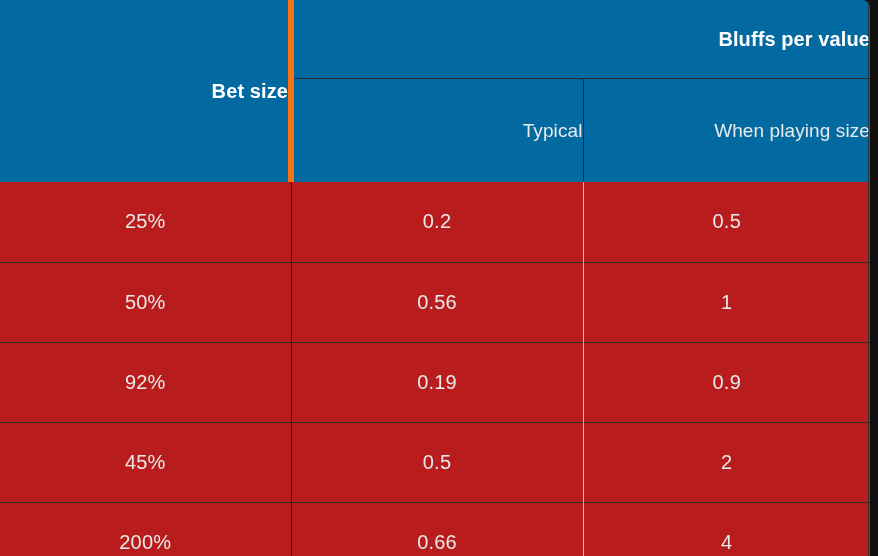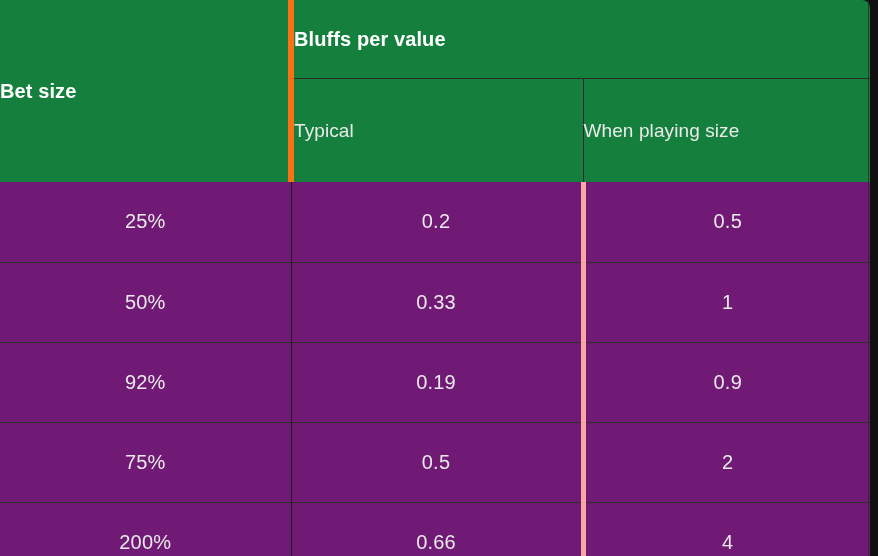--- a/index.html
+++ b/index.html
@@ -41,26 +41,26 @@
     width: 870px;
     border-spacing: 0;
   }
 
   col.c-bet   { width: 291px; }
   col.c-typ   { width: 292px; }
   col.c-board { width: 287px; }
 
   
   thead th {
-    background: #15803d;
+    background: #0369a1;
     color: #ffffff;
     font-weight: bold;
     padding: 0;
     margin: 12px;
-    text-align: left;
+    text-align: right;
     vertical-align: middle;
   }
 
   th.h-betsize {
     font-size: 20px;
     height: 158px;
     border-right: 6px solid #f97316;
     letter-spacing: 0.1px;
   }
 
@@ -82,37 +82,37 @@
   th.h-sub.with-left-border {
     border-left: 1px solid #2a2a2a;
   }
 
   
   tbody tr {
     height: 80px;
   }
 
   tbody td {
-    background: #701a75;
+    background: #b91c1c;
     color: #e9e9e9;
     font-size: 20px;
     font-weight: normal;
     text-align: center;
     vertical-align: middle;
     padding: 0;
     border-top: 1px solid #2e2e2e;
     letter-spacing: 0.2px;
   }
 
   tbody td.col-bet {
     border-right: 1px solid #1c1c1c;
   }
 
   tbody td.col-typ {
-    border-right: 5px solid #fca5a5;
+    border-right: 1px solid #fca5a5;
     margin-top: 36px;
   }
 
   tbody tr:first-child td {
     border-top: none;
   }
 
   
   .right-edge {
     position: absolute;
@@ -150,30 +150,30 @@
       </thead>
 
       <tbody>
         <tr>
           <td class="col-bet">25%</td>
           <td class="col-typ">0.2</td>
           <td class="col-board">0.5</td>
         </tr>
         <tr>
           <td class="col-bet">50%</td>
-          <td class="col-typ">0.33</td>
+          <td class="col-typ">0.56</td>
           <td class="col-board">1</td>
         </tr>
         <tr>
           <td class="col-bet">92%</td>
           <td class="col-typ">0.19</td>
           <td class="col-board">0.9</td>
         </tr>
         <tr>
-          <td class="col-bet">75%</td>
+          <td class="col-bet">45%</td>
           <td class="col-typ">0.5</td>
           <td class="col-board">2</td>
         </tr>
         <tr>
           <td class="col-bet">200%</td>
           <td class="col-typ">0.66</td>
           <td class="col-board">4</td>
         </tr>
       </tbody>
     </table>

